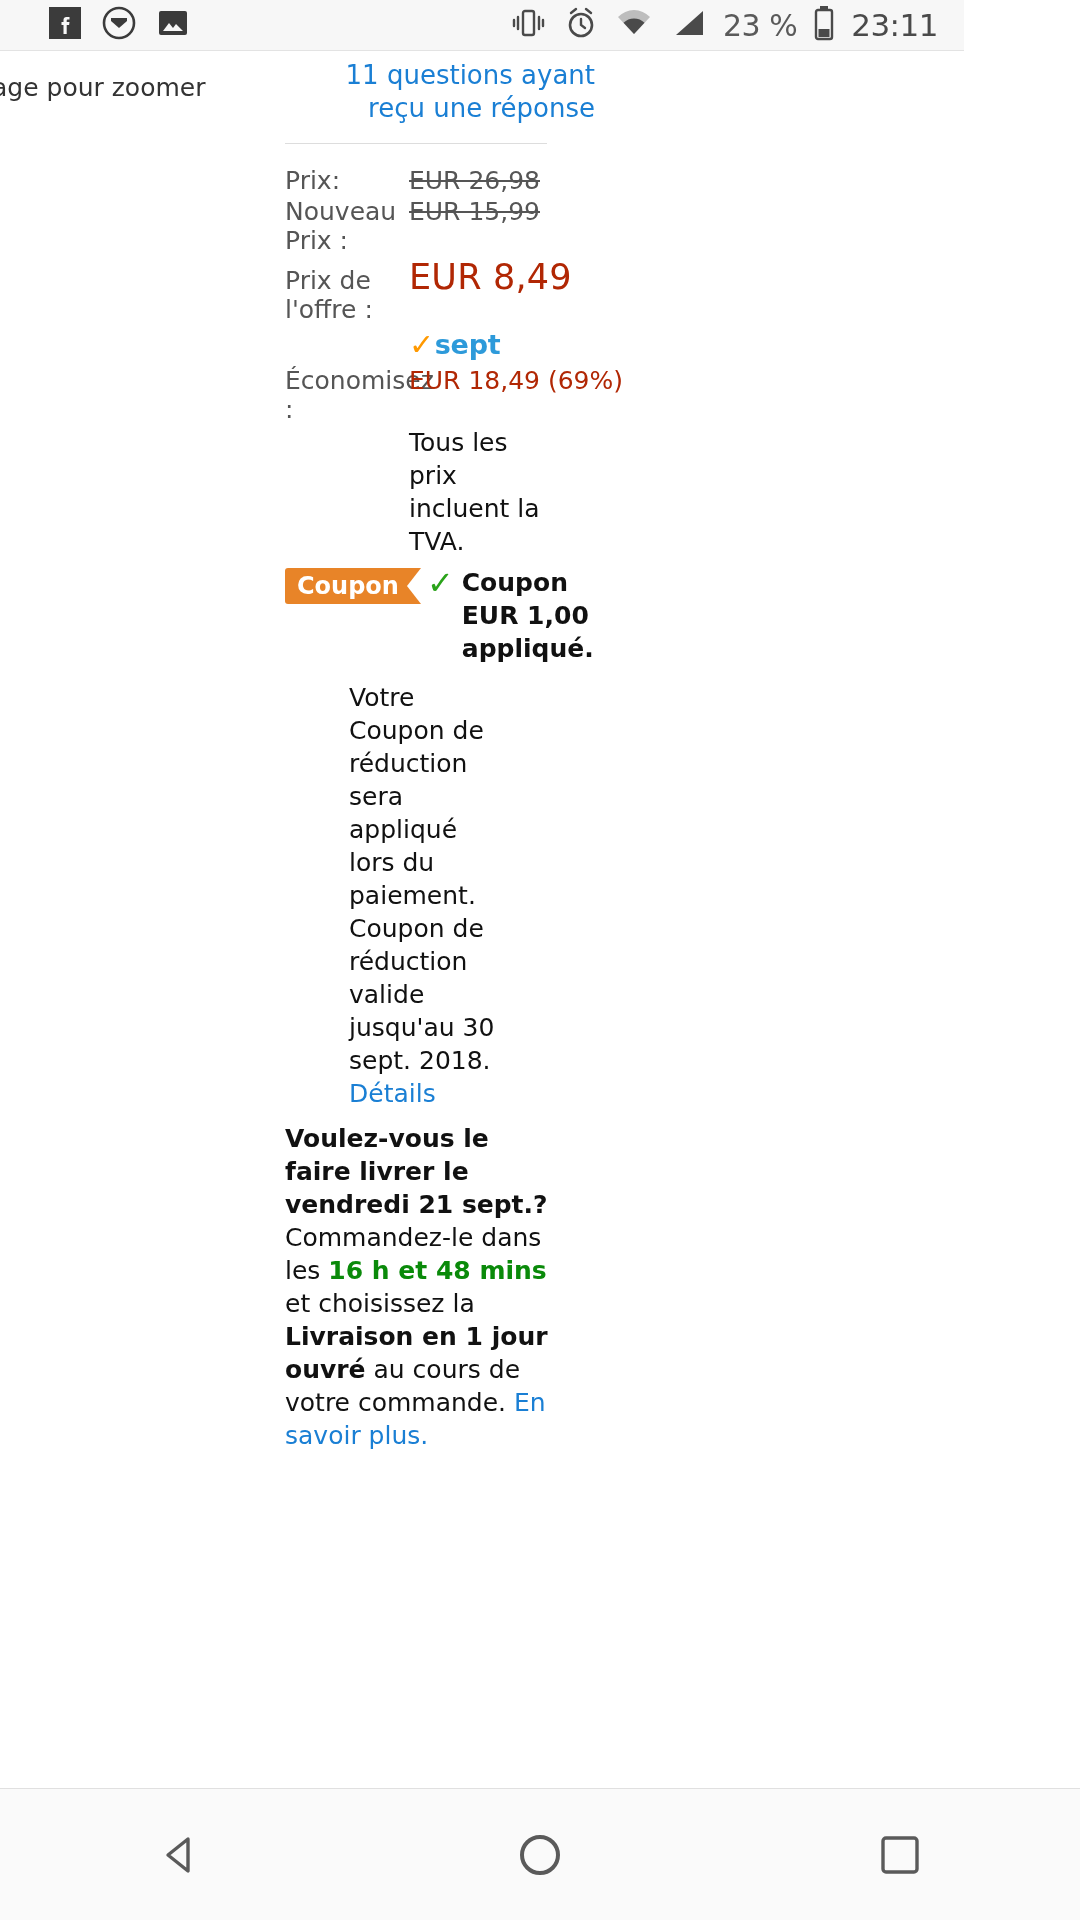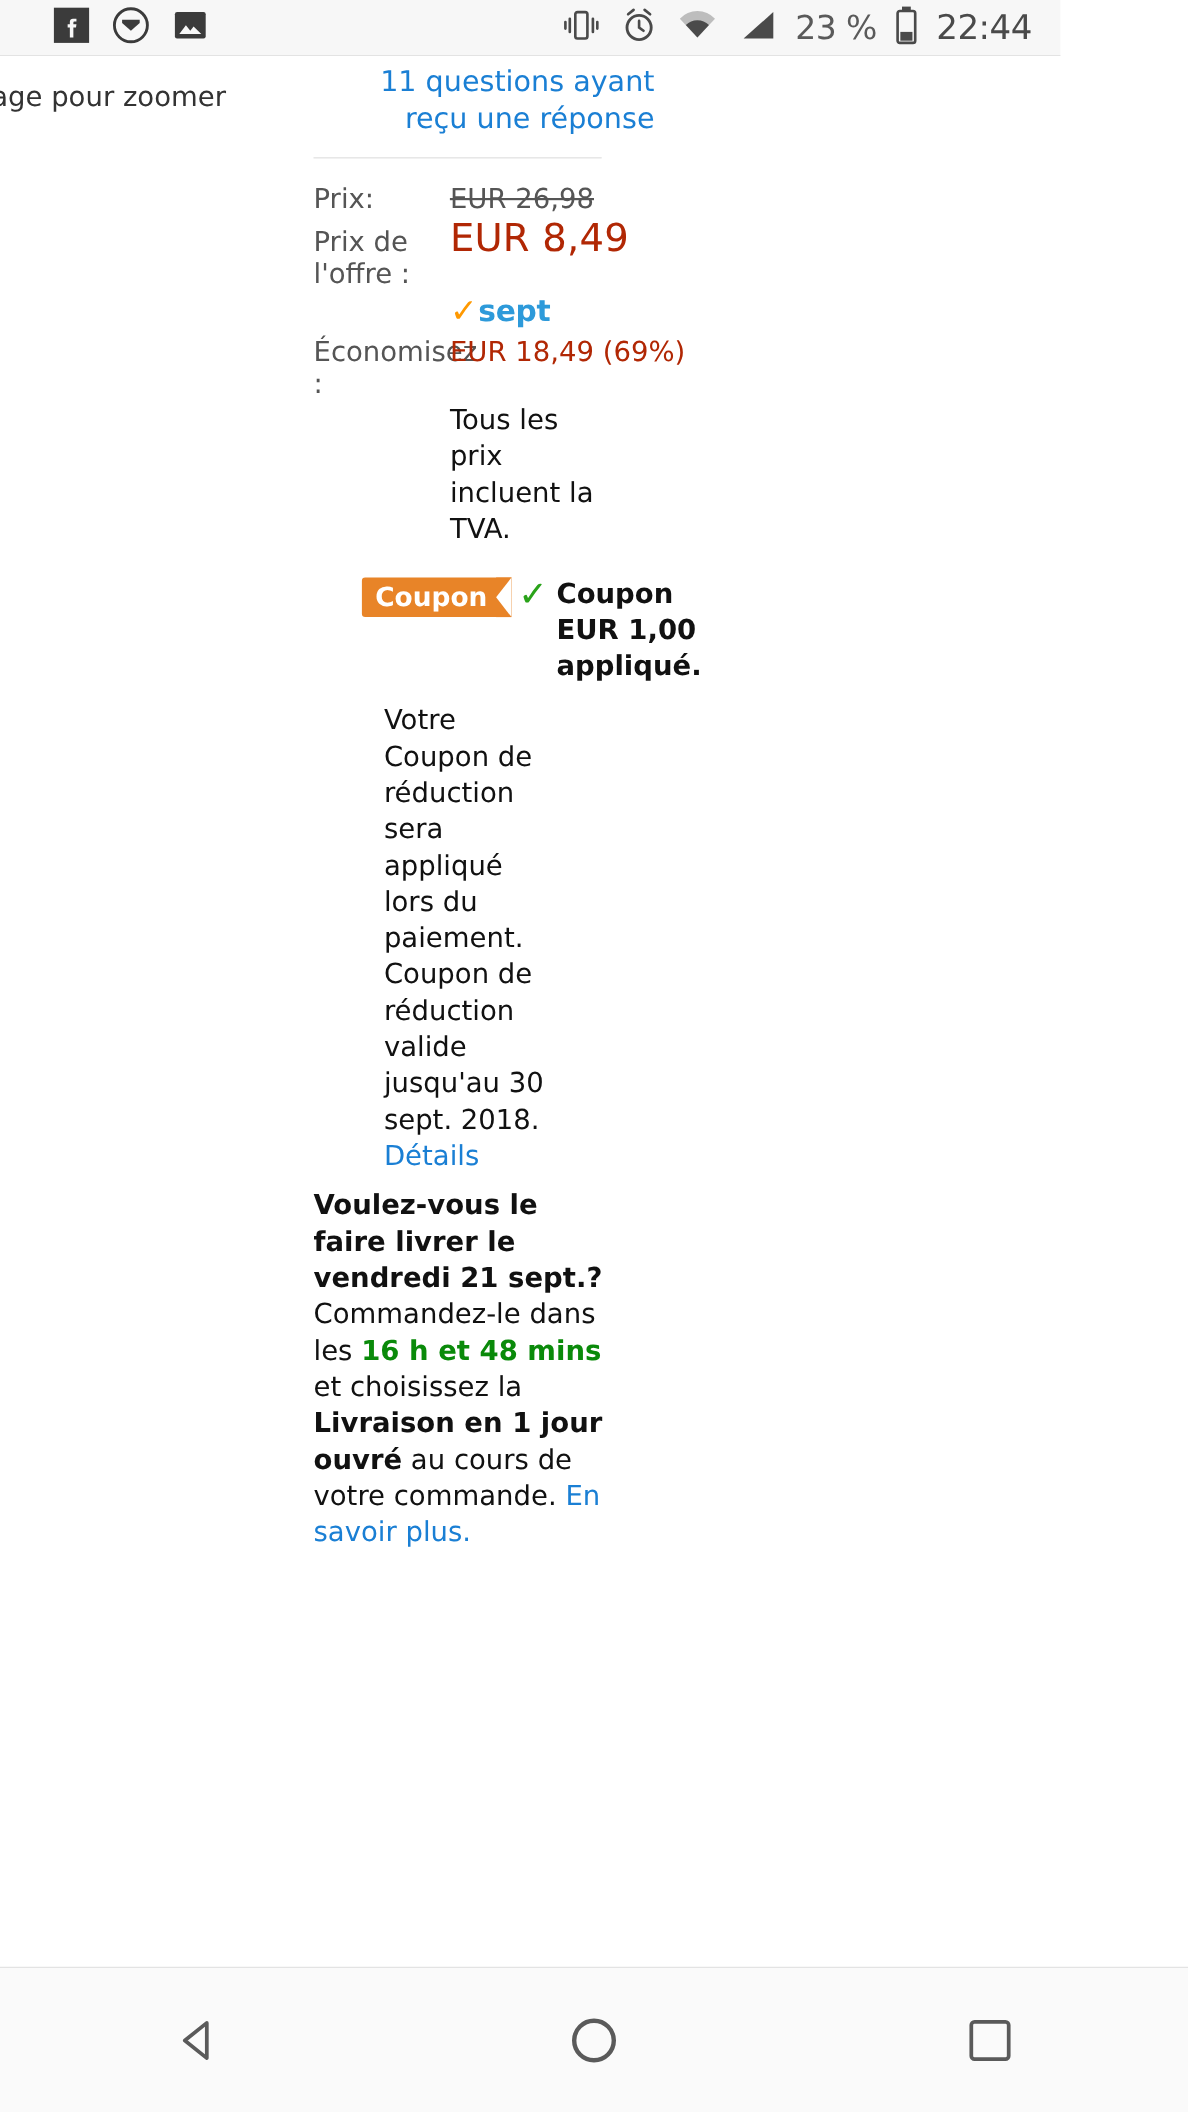--- a/index.html
+++ b/index.html
@@ -91,21 +91,21 @@
   }
   .prime-check{ color:#f90; font-size:30px; margin-right:1px; font-weight:bold; }
 
   .tva{
     margin-left:124px; font-size:25px; color:#111; line-height:33px;
     width:150px;
   }
 
   
   .coupon-block{
-    display:flex; margin-top:26px; align-items:flex-start;justify-content:center;
+    display:flex; margin-top:8px; align-items:flex-start;
   }
   .coupon-ribbon-wrap{
     flex:0 0 124px; display:flex; justify-content:flex-end; padding-top:2px;
   }
   .coupon-ribbon{
     position:relative; background:#e88428;
     height:36px; padding:0 22px 0 12px;
     display:flex; align-items:center;
     color:#fff; font-size:24px; font-weight:bold;
     border-radius:3px 0 0 3px;
@@ -205,21 +205,21 @@
         </svg>
     </span>
     <span class="sb-text">23 %</span>
     <span class="sb-ico">
       <svg width="22" height="36" viewBox="0 0 22 36">
         <rect x="7" y="1" width="8" height="4" fill="#4a4a4a"></rect>
         <rect x="3" y="5" width="16" height="29" rx="2" fill="none" stroke="#4a4a4a" stroke-width="2.4"></rect>
         <rect x="5.5" y="24" width="11" height="8" fill="#4a4a4a"></rect>
       </svg>
     </span>
-    <span class="sb-text sb-clock">22:44</span>
+    <span class="sb-text sb-clock">23:11</span>
   </div>
 </div>
 
 <div class="page">
 
   <div class="leftcol">
     <div class="left-caption">age pour zoomer</div>
   </div>
 
   <div class="rightcol">
@@ -227,20 +227,24 @@
     <a class="qa-link" href="#">11 questions ayant reçu une réponse</a>
     <div class="hr"></div>
 
     <div class="price-table">
 
       <div class="prow">
         <div class="plabel">Prix:</div>
         <div class="pval strike">EUR 26,98</div>
       </div>
 
+      <div class="prow">
+        <div class="plabel">Nouveau Prix :</div>
+        <div class="pval strike">EUR 15,99</div>
+      </div>
 
       <div class="prow">
         <div class="plabel">Prix de l'offre :</div>
         <div class="pval-big">EUR 8,49</div>
       </div>
 
       <div class="prime-row">
         <div class="prime-spacer"></div>
         <div class="prime-badge">
           <span class="prime-check">✓</span>

